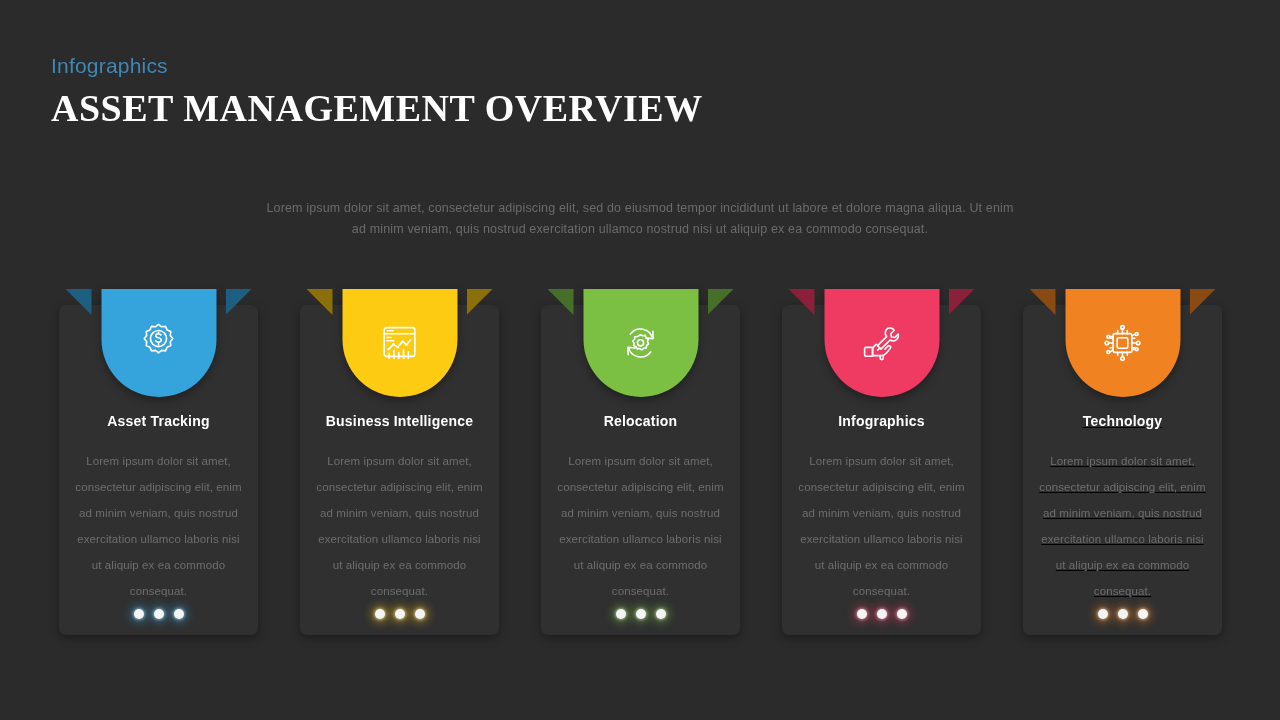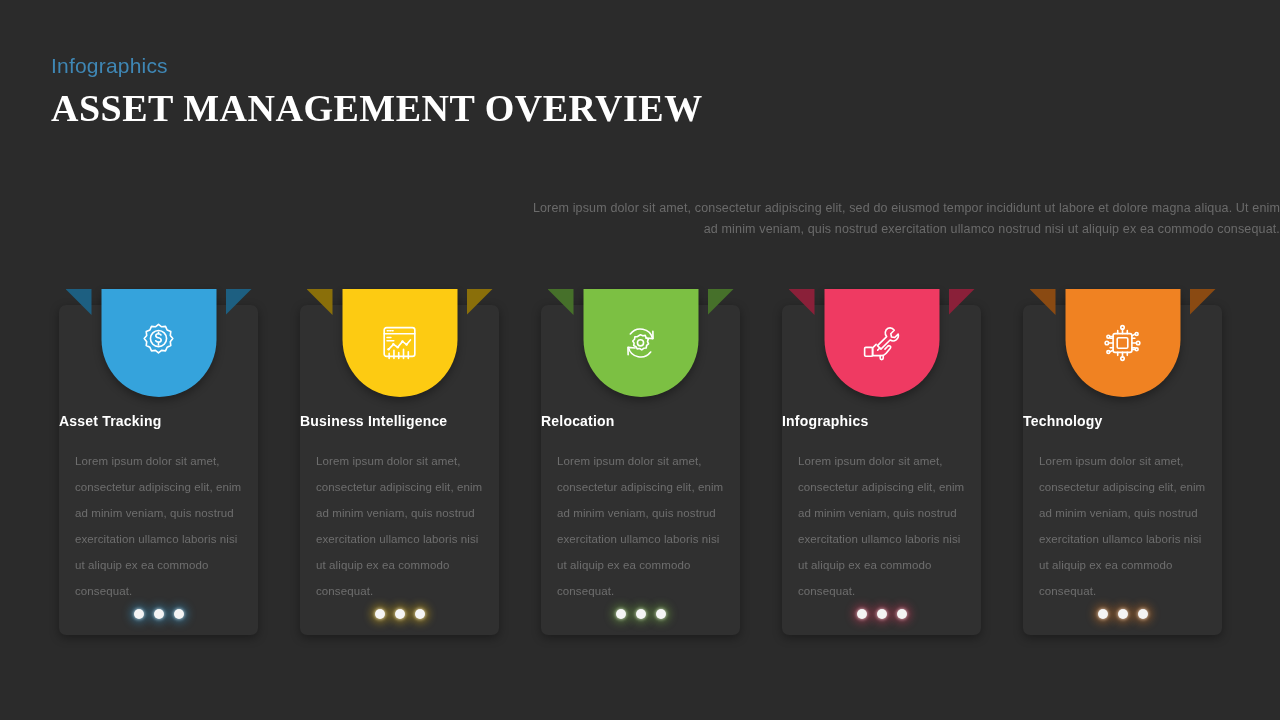--- a/index.html
+++ b/index.html
@@ -34,21 +34,21 @@
     margin-top: 10px;
     font-family: Liberation Serif, serif;
   }
 
   
   #intro {
     position: absolute;
     top: 198px;
     left: 0;
     width: 1280px;
-    text-align: right;
+    text-align: center;
     font-size: 12.5px;
     line-height: 21px;
     color: #6b6b6b;
     letter-spacing: 0.15px;
   }
   #intro .line { display: block; }
 
   
   #cards {
     position: absolute;
@@ -60,21 +60,21 @@
   }
 
   .card {
     position: relative;
     width: 199px;
     height: 330px;
     background: #303030;
     border-radius: 7px;
     box-shadow: 0 3px 10px rgba(0,0,0,0.35);
     padding-top: 108px;
-    text-align: left;
+    text-align: center;
   }
 
   
   .badge-wrap {
     position: absolute;
     top: -16px;
     left: 50%;
     transform: translateX(-50%);
     width: 186px;
     height: 112px;
@@ -238,21 +238,21 @@
         </div>
       </div>
       <div class="card-title">Infographics</div>
       <div class="card-body" style="color: rgb(110, 110, 110);">Lorem ipsum dolor sit amet, consectetur adipiscing elit, enim ad minim veniam, quis nostrud exercitation ullamco laboris nisi ut aliquip ex ea commodo consequat.</div>
       <div class="dots">
         <span class="dot" style="background: rgb(244, 244, 244); box-shadow: rgba(239, 58, 98, 0.4) 0px 0px 9px 4px, rgba(255, 255, 255, 0.533) 0px 0px 3px 1px;"></span>
         <span class="dot" style="background: rgb(244, 244, 244); box-shadow: rgba(239, 58, 98, 0.4) 0px 0px 9px 4px, rgba(255, 255, 255, 0.533) 0px 0px 3px 1px;"></span>
         <span class="dot" style="background: rgb(244, 244, 244); box-shadow: rgba(239, 58, 98, 0.4) 0px 0px 9px 4px, rgba(255, 255, 255, 0.533) 0px 0px 3px 1px;"></span>
       </div>
     </div>
-    <div class="card" style="background: rgb(48, 48, 48);">
+    <div class="card" style="background: rgb(48, 48, 48); text-decoration: underline;">
       <div class="badge-wrap">
         <div class="wing left" style="background: rgb(138, 74, 18);"></div>
         <div class="wing right" style="background: rgb(138, 74, 18);"></div>
         <div class="badge" style="background: rgb(240, 130, 34);">
           <svg viewBox="0 0 48 48" fill="none" stroke="#fff" stroke-width="1.7" stroke-linecap="round" stroke-linejoin="round">
     <rect x="18.5" y="18.5" width="11" height="11" rx="1.4"></rect>
     <rect x="14.2" y="14.2" width="19.6" height="19.6" rx="2"></rect>
     <path d="M24 14.2V9.4M19 14.2v-3.1M29 14.2v-3.1"></path>
     <path d="M24 33.8v4.8M19 33.8v3.1M29 33.8v3.1"></path>
     <path d="M14.2 24H9.4M14.2 19h-3.1M14.2 29h-3.1"></path>

